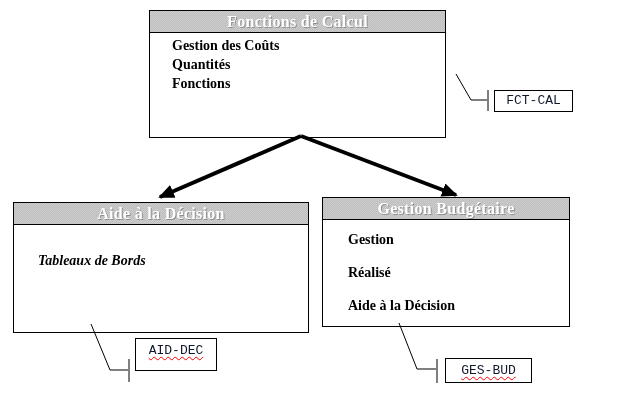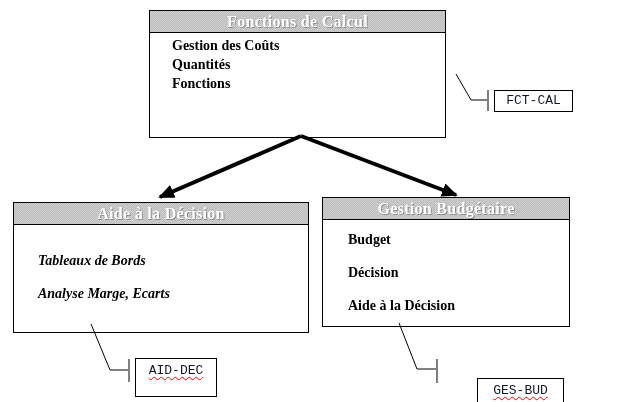--- a/index.html
+++ b/index.html
@@ -36,22 +36,22 @@
   #node-budget .node-body { padding:12px 0 0 25px; }
   #node-budget .line { height:33px; }
 
   .tag {
     position:absolute; background:#ffffff;
     border:1px solid #000000; box-sizing:border-box;
     font-family:"Liberation Mono", monospace;
     font-size:13px; color:#0f172a; text-align:center;
   }
   #tag-fct { left:494px; top:90px;  width:79px; height:22px; line-height:20px; }
-  #tag-aid { left:135px; top:358px; width:82px; height:39px; line-height:23px; }
-  #tag-ges { left:445px; top:378px; width:87px; height:25px; line-height:23px;margin-left:32px; }
+  #tag-aid { left:135px; top:338px; width:82px; height:33px; line-height:23px; }
+  #tag-ges { left:445px; top:358px; width:87px; height:25px; line-height:23px; }
   .squiggle {
     text-decoration-line:underline;
     text-decoration-style:wavy;
     text-decoration-color:#ff0000;
     text-decoration-thickness:1px;
     text-underline-offset:2px;
   }
   #connector-layer {
     position:absolute; left:0; top:0; width:639px; height:402px;
     pointer-events:none;
@@ -66,29 +66,28 @@
     <div class="line">Gestion des Coûts</div>
     <div class="line">Quantités</div>
     <div class="line">Fonctions</div>
   </div>
 </div>
 
 <div class="node" id="node-aide">
   <div class="node-header">Aide à la Décision</div>
   <div class="node-body">
     <div class="line">Tableaux de Bords</div>
-    <div class="line">Analyse Marge, Ecarts</div>
   </div>
 </div>
 
 <div class="node" id="node-budget">
   <div class="node-header">Gestion Budgétaire</div>
   <div class="node-body">
-    <div class="line">Budget</div>
-    <div class="line">Décision</div>
+    <div class="line">Gestion</div>
+    <div class="line">Réalisé</div>
     <div class="line">Aide à la Décision</div>
   </div>
 </div>
 
 <div class="tag" id="tag-fct">
   <span>FCT-CAL</span>
 </div>
 <div class="tag" id="tag-aid">
   <span class="squiggle">AID-DEC</span>
 </div>

